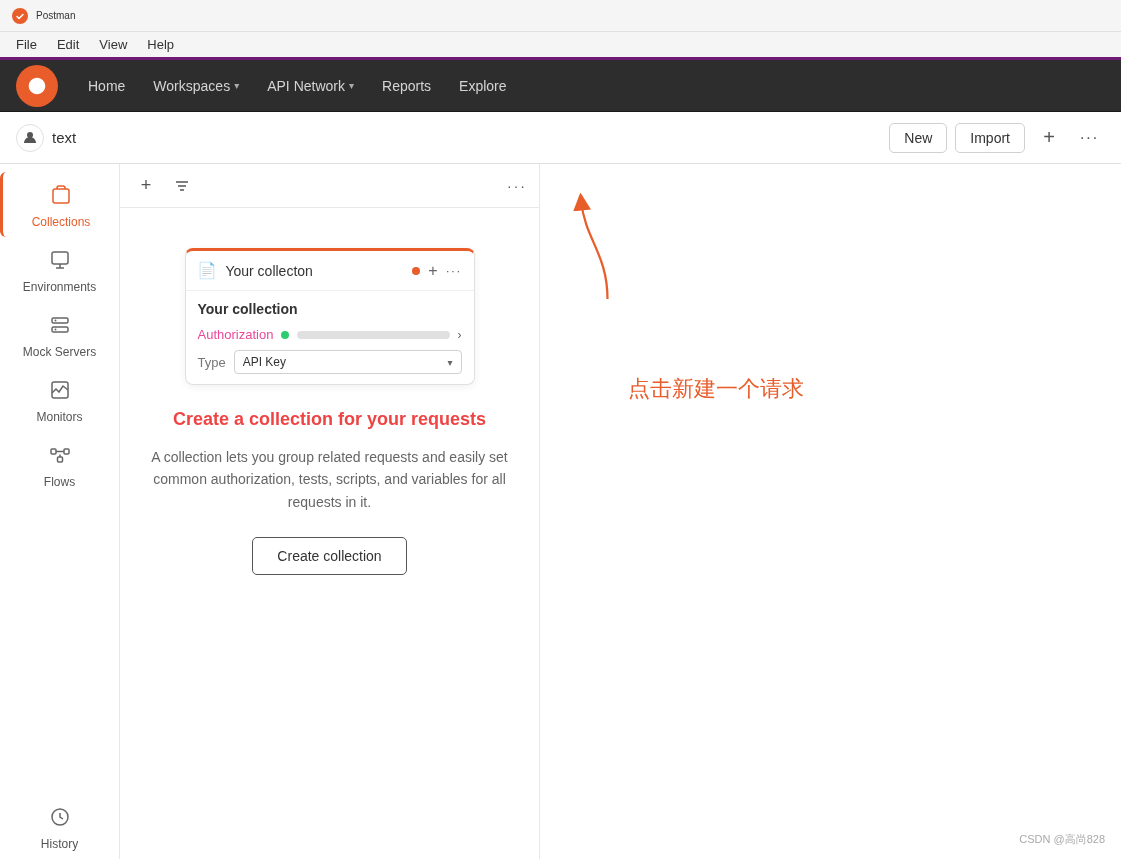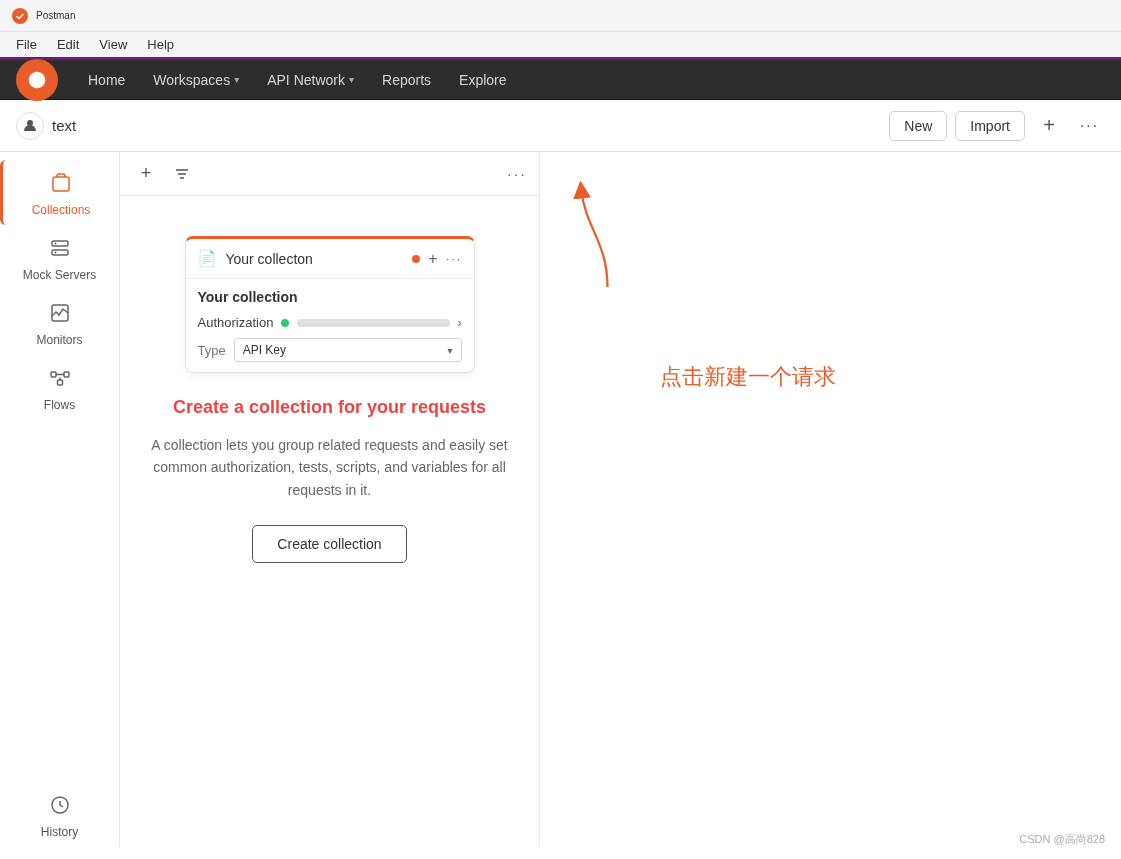--- a/index.html
+++ b/index.html
@@ -30,21 +30,21 @@
       font-size: 13px;
       color: #333;
       padding: 4px 8px;
       cursor: pointer;
       border-radius: 4px;
     }
 
     
     .topnav {
       background: #2d2d2d;
-      height: 40px;
+      height: 52px;
       display: flex;
       align-items: center;
       padding: 0 16px;
       gap: 0;
       border-bottom: 1px solid #1a1a1a;
     }
     .postman-logo {
       width: 42px; height: 42px;
       background: #e85d2a;
       border-radius: 50%;
@@ -204,21 +204,21 @@
     .collection-icon { font-size: 16px; color: #666; }
     .collection-name { flex: 1; font-size: 14px; font-weight: 500; color: #333; }
     .dot-orange { width: 8px; height: 8px; border-radius: 50%; background: #e85d2a; }
     .card-plus { font-size: 16px; color: #666; cursor: pointer; }
     .card-dots { font-size: 13px; color: #666; letter-spacing: 1px; cursor: pointer; }
     .preview-card-body { padding: 10px 12px; }
     .preview-card-title { font-size: 14px; font-weight: 600; color: #333; margin-bottom: 10px; }
     .auth-row {
       display: flex; align-items: center; gap: 8px; margin-bottom: 8px;
     }
-    .auth-label { font-size: 13px; color: #404040; font-weight: 500; }
+    .auth-label { font-size: 13px; color: #ec4899; font-weight: 500; }
     .dot-green { width: 8px; height: 8px; border-radius: 50%; background: #2ecc71; }
     .auth-bar {
       flex: 1; height: 8px; background: #e0e0e0; border-radius: 4px;
     }
     .auth-arrow { font-size: 12px; color: #666; }
     .type-row {
       display: flex; align-items: center; gap: 8px;
     }
     .type-label { font-size: 13px; color: #777; }
     .type-select {
@@ -356,20 +356,29 @@
       <div class="icon">
         <svg width="22" height="22" viewBox="0 0 22 22" fill="none" stroke="#e85d2a" stroke-width="1.5">
           <rect x="3" y="5" width="16" height="14" rx="2"></rect>
           <path d="M7 5V4a2 2 0 0 1 2-2h4a2 2 0 0 1 2 2v1"></path>
         </svg>
       </div>
       <span class="label">Collections</span>
     </div>
 
 
+    <div class="sidebar-item">
+      <div class="icon">
+        <svg width="22" height="22" viewBox="0 0 22 22" fill="none" stroke="#666" stroke-width="1.5">
+          <rect x="3" y="3" width="16" height="12" rx="2"></rect>
+          <path d="M7 19h8M11 15v4"></path>
+        </svg>
+      </div>
+      <span class="label">Environments</span>
+    </div>
 
     <div class="sidebar-item">
       <div class="icon">
         <svg width="22" height="22" viewBox="0 0 22 22" fill="none" stroke="#666" stroke-width="1.5">
           <rect x="3" y="4" width="16" height="5" rx="1.5"></rect>
           <rect x="3" y="13" width="16" height="5" rx="1.5"></rect>
           <circle cx="6.5" cy="6.5" r="1" fill="#666" stroke="none"></circle>
           <circle cx="6.5" cy="15.5" r="1" fill="#666" stroke="none"></circle>
         </svg>
       </div>
@@ -461,20 +470,20 @@
   <div class="right-panel">
 
     <svg class="arrow-annotation" viewBox="0 0 80 160">
       <defs>
         <marker id="arrowhead" markerWidth="8" markerHeight="8" refX="4" refY="4" orient="auto">
           <path d="M0,0 L0,8 L8,4 z" fill="#e85d2a"></path>
         </marker>
       </defs>
       <path d="M50,140 C50,80 20,60 15,10" stroke="#e85d2a" stroke-width="3" fill="none" marker-end="url(#arrowhead)"></path>
     </svg>
-    <div style="margin-top: 150px; margin-left: 80px;">
+    <div style="margin-top: 150px; margin-left: 48px;">
       <span class="annotation-text" style="position: static; font-size: 22px; font-weight: 500;">点击新建一个请求</span>
     </div>
   </div>
 
 </div>
 
 <div class="watermark">CSDN @高尚828</div>
 
 </body></html>

